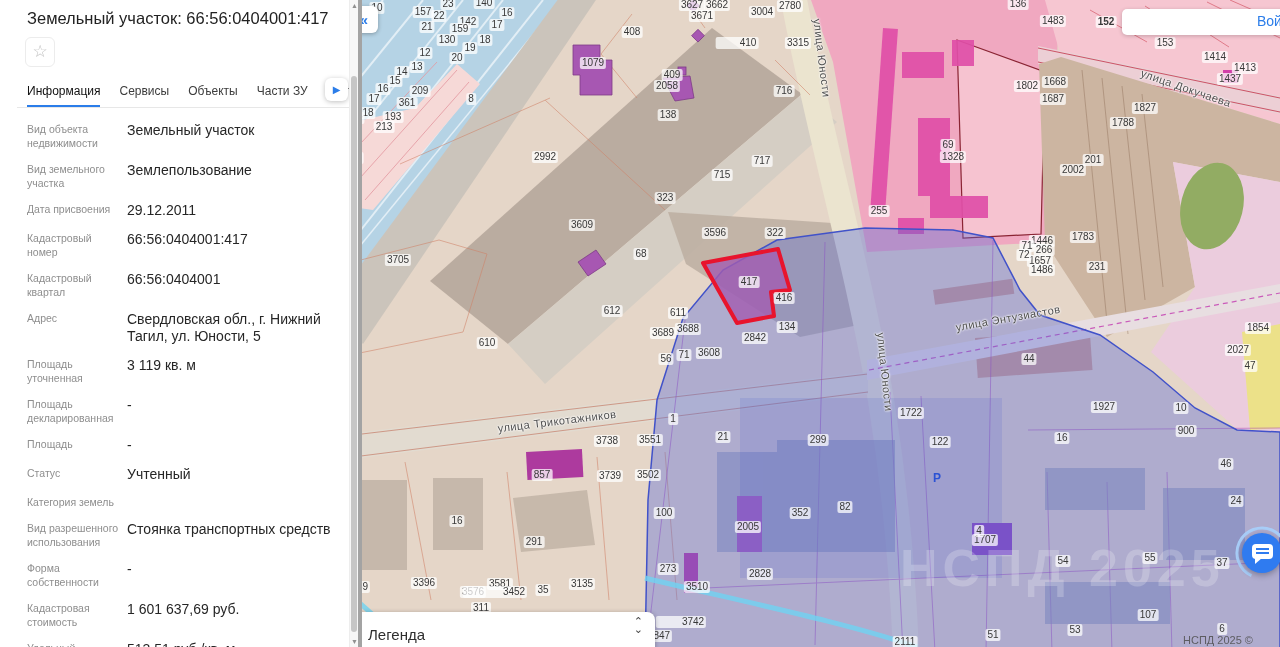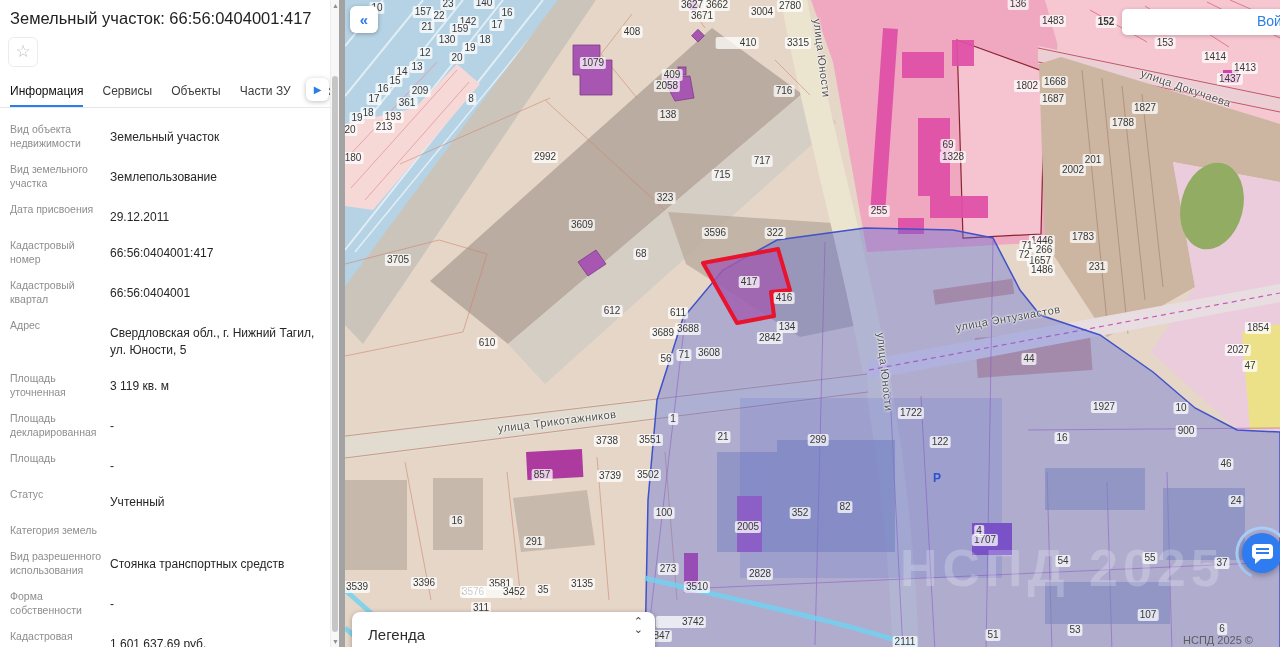--- a/index.html
+++ b/index.html
@@ -1,31 +1,31 @@
 <!DOCTYPE html>
 <html style="--accent: #2b7de9; --chat: #2f7bf0;"><head>
 <meta charset="utf-8">
 <style>
   * { margin:0; padding:0; box-sizing:border-box; }
   html,body { width:1280px; height:647px; overflow:hidden; font-family:"Liberation Sans", sans-serif; background:#fff; }
   #root { position:relative; width:1280px; height:647px; overflow:hidden; }
 
   
-  #panel { position:absolute; left:0; top:0; width:345px; height:647px; background:#fff; z-index:10; border-right:6px solid #a3a3a3; }
+  #panel { position:absolute; left:17px; top:0; width:345px; height:647px; background:#fff; z-index:10; border-right:4px solid #a3a3a3; }
   .panel-title { margin:8px 12px 0 10px; font-size:16.5px; color:#222; line-height:21px; }
   .star-btn { margin:8px 0 0 8px; width:30px; height:30px; border:1px solid #ececec; border-radius:6px; background:#fff; color:#c0c0c0; font-size:17px; line-height:28px; text-align:center; cursor:pointer; }
   .tabs-wrap { position:relative; margin-top:8px; border-bottom:1px solid #e7e7e7; }
   .tabs { display:flex; gap:19px; padding:0 10px; overflow:hidden; white-space:nowrap; }
   .tab { font-size:12px; color:#3c3c3c; padding:9px 0 7px 0; border-bottom:2px solid transparent; cursor:pointer; }
   .tab.active { color:#111; border-bottom-color:var(--accent,#2b7de9); }
   .tabs-more { position:absolute; right:10px; top:3px; width:23px; height:23px; border:none; border-radius:6px; background:#fff; box-shadow:0 1px 5px rgba(0,0,0,.25); color:var(--accent,#2b7de9); font-size:10px; cursor:pointer; }
   #fields { padding:14px 14px 0 10px; }
   .frow { display:flex; margin-bottom:12px; }
   .flabel { width:100px; flex:none; font-size:10.5px; line-height:14px; color:#8e8e8e; padding-right:8px; }
-  .fvalue { flex:1; font-size:12px; line-height:17px; color:#262626;margin-top:7px; }
+  .fvalue { flex:1; font-size:14px; line-height:17px; color:#262626; }
   .panel-sb { position:absolute; right:0; top:0; width:9px; height:647px; background:#f7f7f7; border-left:1px solid #ededed; }
   .panel-sb .thumb { position:absolute; left:1px; top:76px; width:6px; height:556px; background:#c6c6c6; border-radius:3px; }
   .panel-sb .arr { position:absolute; left:0; width:9px; text-align:center; font-size:7px; color:#909090; }
 
   
   #map { position:absolute; left:345px; top:0; width:935px; height:647px; overflow:hidden; cursor:grab; background:#e5d6c8; }
   #map svg.base { position:absolute; left:0; top:0; z-index:0; }
   #wm-big { position:absolute; left:555px; top:538px; width:360px; z-index:1; font-size:52px; font-weight:bold; letter-spacing:5px; color:rgba(255,255,255,.22); pointer-events:none; white-space:nowrap; }
   #labels { position:absolute; left:0; top:0; width:935px; height:647px; z-index:2; pointer-events:none; }
   .mlabel { position:absolute; transform:translate(-50%,-50%); font-size:10px; line-height:12px; padding:0 2px; background:rgba(255,255,255,.74); border-radius:2px; color:#383838; white-space:nowrap; }
@@ -306,21 +306,21 @@
         <span class="mlabel" style="left: 267px; top: 311px;">612</span>
         <span class="mlabel" style="left: 296px; top: 254px;">68</span>
         <span class="mlabel" style="left: 370px; top: 233px;">3596</span>
         <span class="mlabel" style="left: 430px; top: 233px;">322</span>
         <span class="mlabel" style="left: 333px; top: 313px;">611</span>
         <span class="mlabel" style="left: 318px; top: 333px;">3689</span>
         <span class="mlabel" style="left: 343px; top: 329px;">3688</span>
         <span class="mlabel" style="left: 321px; top: 359px;">56</span>
         <span class="mlabel" style="left: 339px; top: 355px;">71</span>
         <span class="mlabel" style="left: 364px; top: 353px;">3608</span>
-        <span class="mlabel" style="left: 425px; top: 338px;">2842</span>
+        <span class="mlabel" style="left: 410px; top: 338px;">2842</span>
         <span class="mlabel" style="left: 442px; top: 327px;">134</span>
         <span class="mlabel" style="left: 439px; top: 298px;">416</span>
         <span class="mlabel" style="left: 404px; top: 282px;">417</span>
         <span class="mlabel" style="left: 328px; top: 419px;">1</span>
         <span class="mlabel" style="left: 262px; top: 441px;">3738</span>
         <span class="mlabel" style="left: 305px; top: 440px;">3551</span>
         <span class="mlabel" style="left: 197px; top: 475px;">857</span>
         <span class="mlabel" style="left: 265px; top: 476px;">3739</span>
         <span class="mlabel" style="left: 303px; top: 475px;">3502</span>
         <span class="mlabel" style="left: 112px; top: 521px;">16</span>

